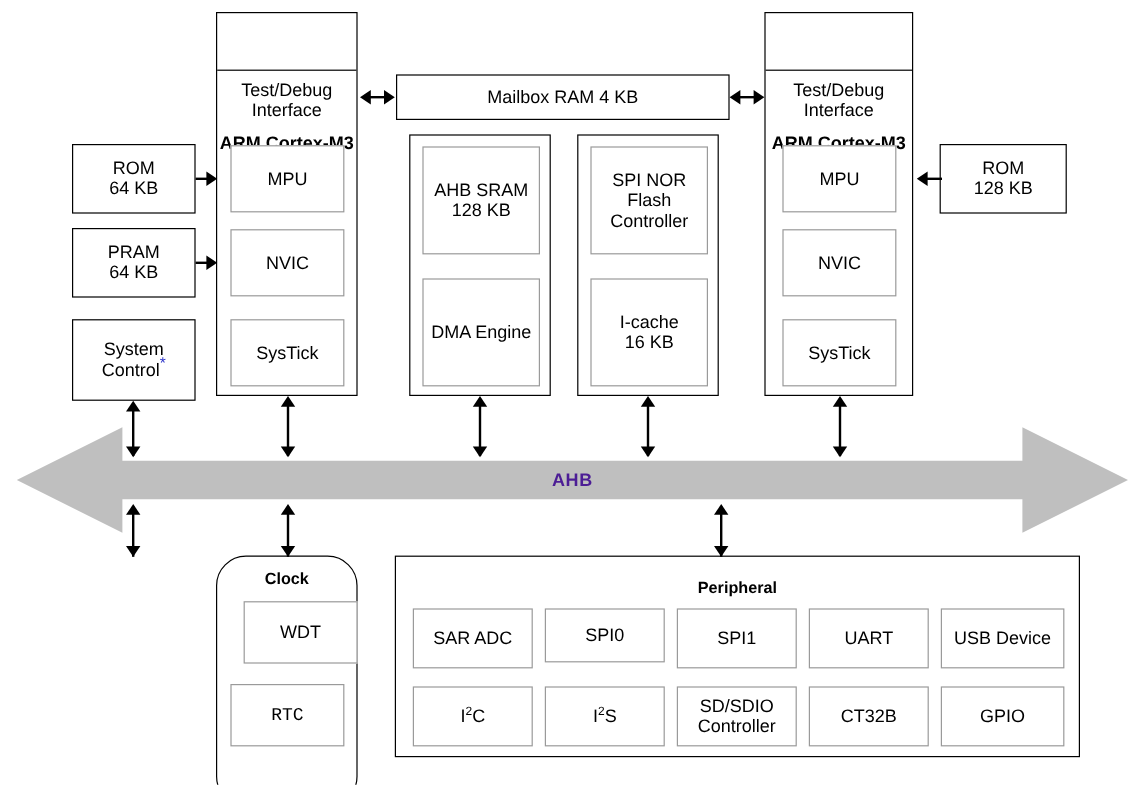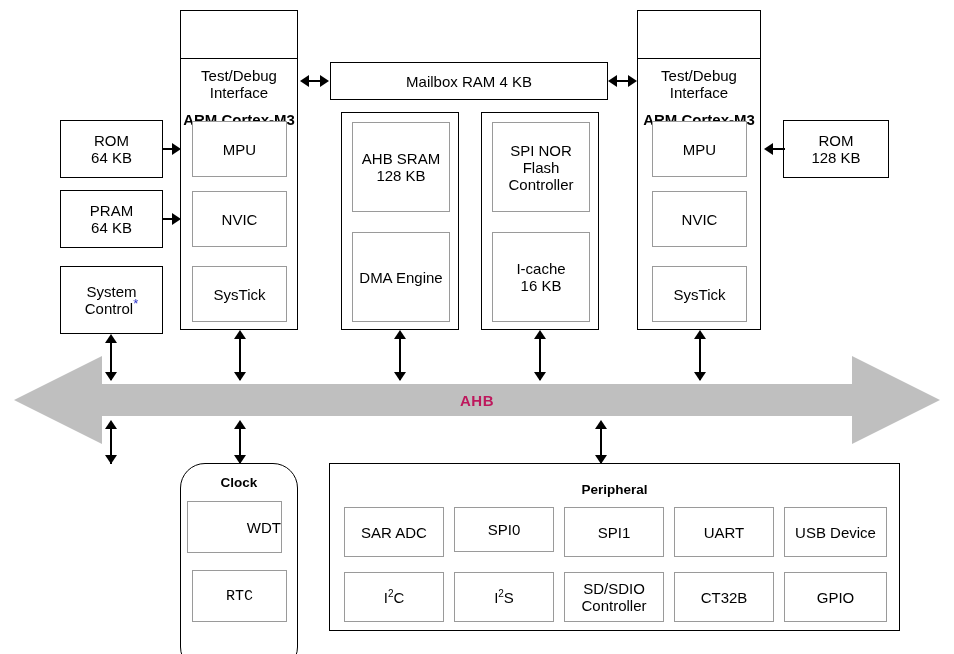--- a/index.html
+++ b/index.html
@@ -42,21 +42,21 @@
 </head>
 <body>
 
 <div id="diagram">
 
   <div id="ahb-bus">
     <svg width="926" height="92" viewBox="0 0 926 92" xmlns="http://www.w3.org/2000/svg">
       <polygon points="0,46 88,2 88,30 838,30 838,2 926,46 838,90 838,62 88,62 88,90" fill="#bfbfbf">
     </polygon>
       </svg>
-    <div id="ahb-label" style="color: #be185d;">AHB</div>
+    <div id="ahb-label" style="color: #4c1d95;">AHB</div>
   </div>
 
   <div class="box outer" style="left:60px;top:120px;width:103px;height:58px;">
     <span class="lbl">ROM
 64 KB</span>
   </div>
 
   <div class="box outer" style="left:60px;top:190px;width:103px;height:58px;">
     <span class="lbl">PRAM
 64 KB</span>
@@ -128,21 +128,21 @@
     </div>
   </div>
 
   <div class="box outer" style="left:783px;top:120px;width:106px;height:58px;">
     <span class="lbl">ROM
 128 KB</span>
   </div>
 
   <div class="box outer" style="left:180px;top:463px;width:118px;height:209px;display:block;border-radius:25px;">
     <div class="group-title" style="top:11px;">Clock</div>
-    <div class="box inner" style="left:6px;top:37px;width:95px;height:52px;justify-content:flex-end;">
+    <div class="box inner" style="left:22px;top:37px;width:95px;height:52px;">
       <span class="lbl">WDT</span>
     </div>
     <div class="box inner" style="left:11px;top:106px;width:95px;height:52px;font-family:Liberation Mono, monospace;">
       <span class="lbl">RTC</span>
     </div>
   </div>
 
   <div class="box outer" style="left:318px;top:463px;width:571px;height:168px;display:block;margin-left:11px;">
     <div class="group-title" style="top:18px;">Peripheral</div>
 

